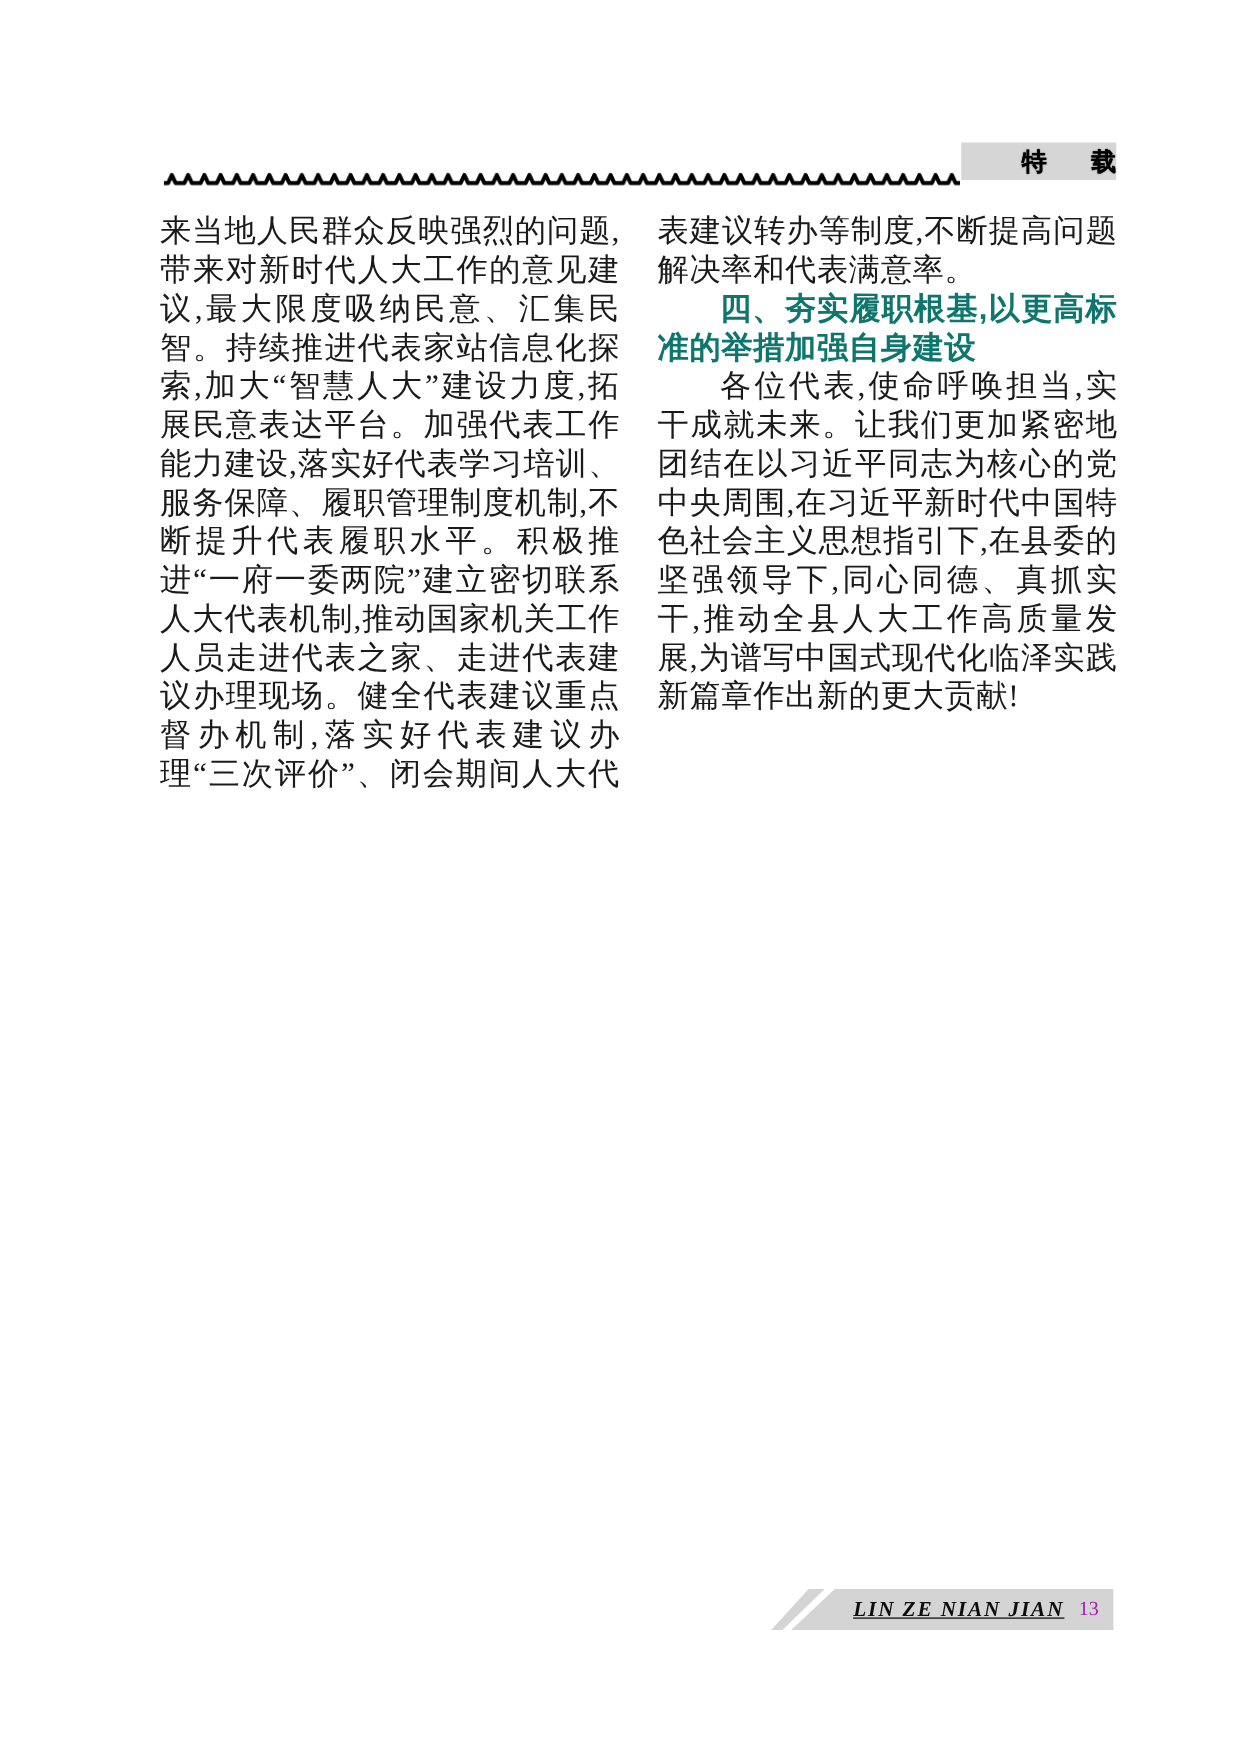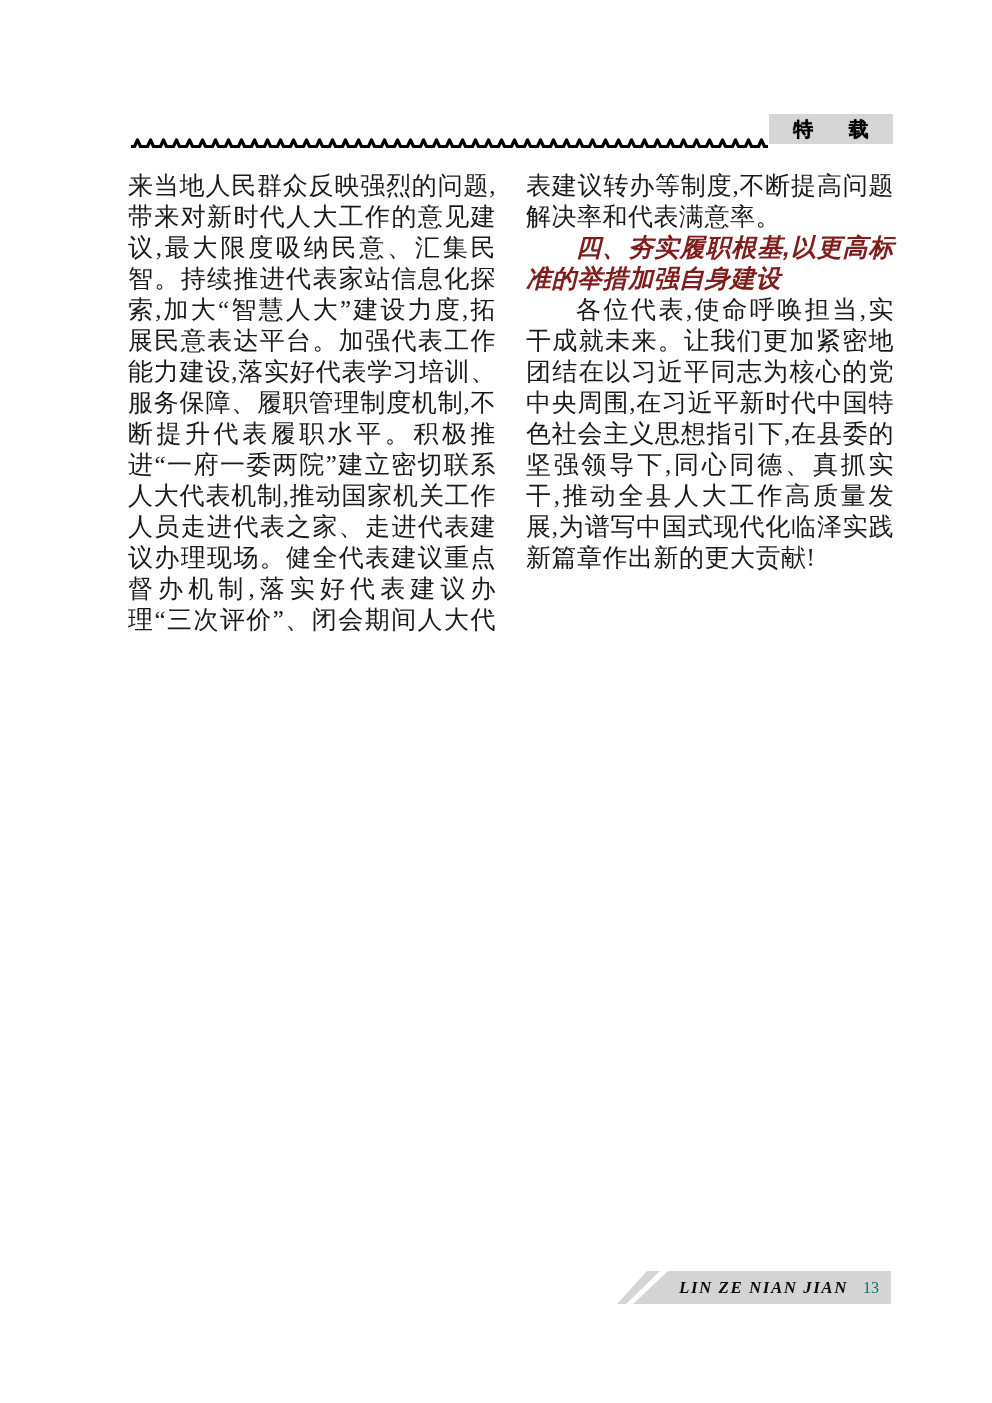--- a/index.html
+++ b/index.html
@@ -10,21 +10,21 @@
     position: relative;
     overflow: hidden;
   }
   .page { position: relative; width: 992px; height: 1403px; background: #ffffff; }
 
   
   .section-tag {
     position: absolute; left: 769px; top: 114px;
     width: 124px; height: 30px;
     background: #d6d6d6;
-    display: flex; align-items: center; justify-content: center;
+    display: flex; align-items: center; justify-content: flex-end;
     font-family: "Liberation Sans", "DejaVu Sans", sans-serif;
     font-weight: bold; font-size: 20px; color: #000;
     word-spacing: 30px;
     text-shadow: 0 0 1px #000;
   }
   .wavy-divider {
     position: absolute; left: 131px; top: 137px;
     width: 637px; height: 13px;
   }
 
@@ -36,52 +36,52 @@
     font-size: 25px; line-height: 31px;
     text-align: justify;
     color: #1a1a1a;
     letter-spacing: 0.5px;
   }
   .article-body p { margin: 0; padding: 0; }
   .article-body p.indent { text-indent: 2em; }
   .article-body p.heading {
     font-family: "Liberation Sans", "DejaVu Sans", sans-serif;
     font-weight: bold;
-    color: #7f1d1d;
-    font-style: italic;
+    color: #0f766e;
   }
 
   
   .footer { position: absolute; left: 617px; top: 1271px; width: 274px; height: 33px; }
   .footer-band {
     position: absolute; left: 16px; top: 0;
     width: 258px; height: 33px;
     background: #d4d4d4;
     clip-path: polygon(35px 0, 100% 0, 100% 100%, 0 100%);
     display: flex; align-items: center;
     box-sizing: border-box;
     padding: 0 12px 0 46px;
   }
   .footer-sliver {
     position: absolute; left: 0; top: 0;
     width: 52px; height: 33px;
     background: #d4d4d4;
     clip-path: polygon(30px 0, 43px 0, 9px 100%, 0 100%);
   }
   .journal-title {
-    flex: 1; text-align: left;
+    flex: 1; text-align: center;
     font-family: "Liberation Serif", "DejaVu Serif", serif;
     font-style: italic; font-weight: bold;
     font-size: 17px; letter-spacing: 1.5px;
     color: #0d0d0d;
     white-space: nowrap;
+    text-decoration: underline;
   }
   .page-number {
     font-family: "Liberation Serif", "DejaVu Serif", serif;
-    font-size: 16px; color: #0f766e;
+    font-size: 16px; color: #a21caf;
     margin-left: 8px;
   }
 </style>
 </head>
 <body>
 
 <div class="page">
 
   <div class="section-tag">
     <span>特 载</span>

